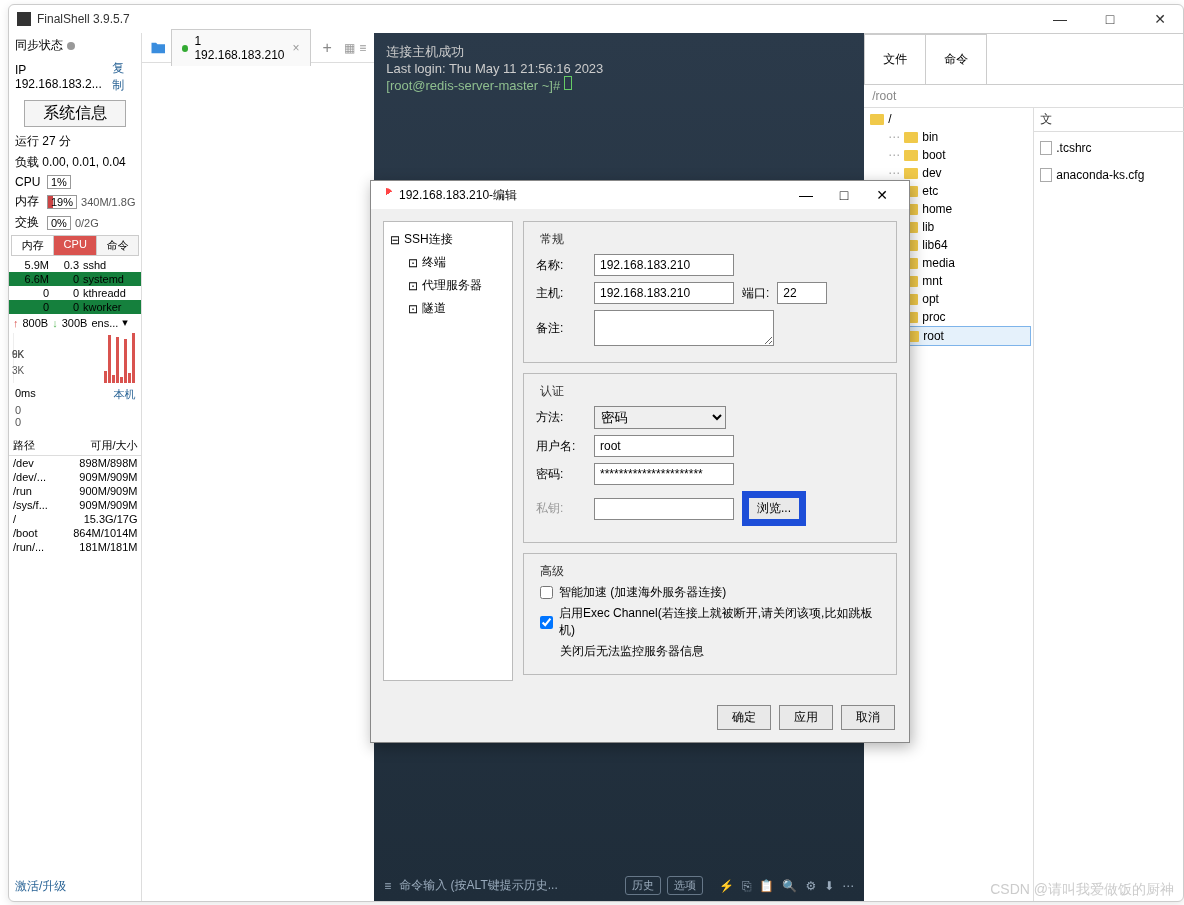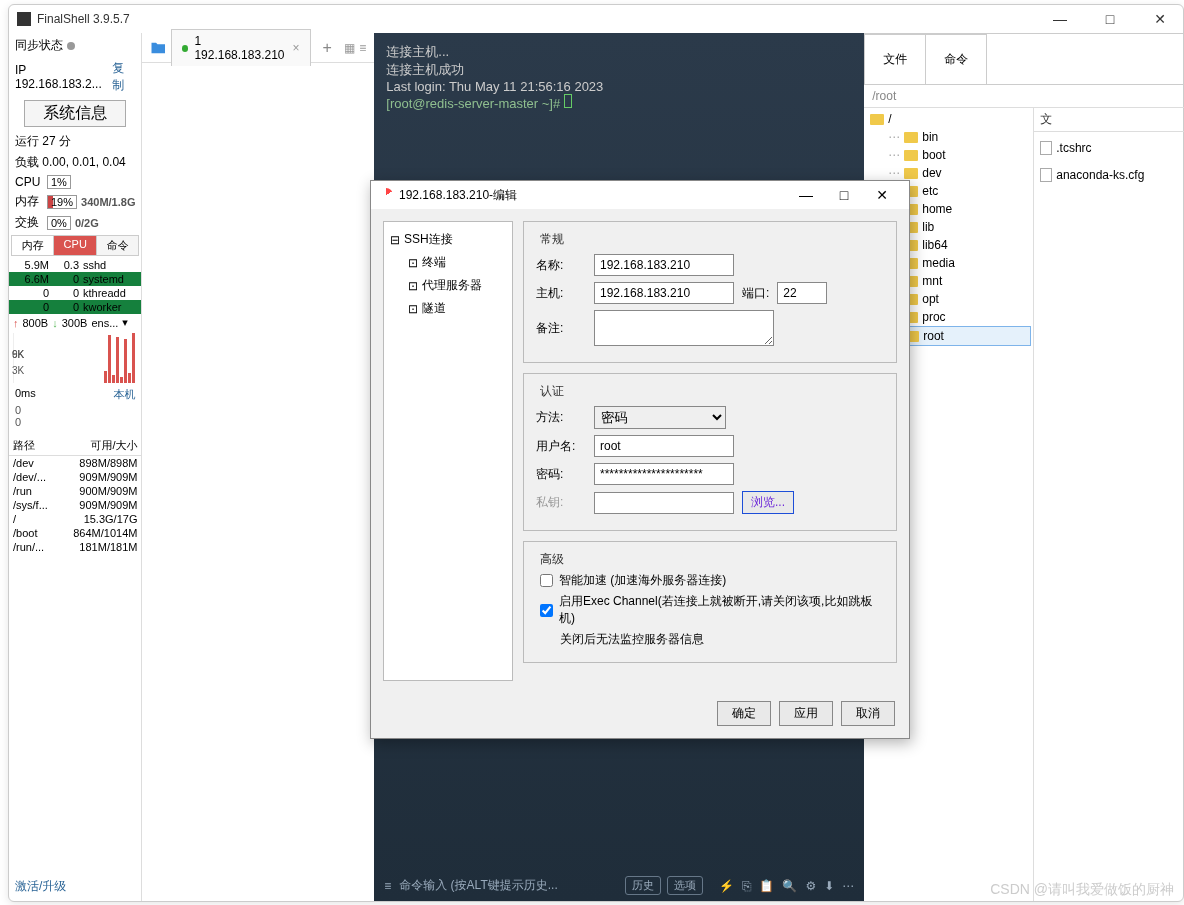--- a/index.html
+++ b/index.html
@@ -13,21 +13,21 @@
 .main { display: flex; height: calc(100% - 28px); }
 .sidebar { width: 142px; border-right: 1px solid #ddd; display: flex; flex-direction: column; font-size: 12px; }
 .sync { padding: 4px 6px; display: flex; align-items: center; gap: 4px; }
 .sync .dot { width: 8px; height: 8px; border-radius: 50%; background: #999; }
 .ip-row { display: flex; padding: 2px 6px; align-items: center; justify-content: space-between; }
 .copy-btn { color: #2a6496; cursor: pointer; }
 .sysinfo-btn { margin: 4px auto; display: block; border: 1px solid #aaa; background: #f5f5f5; padding: 2px 18px; font-size: 16px; }
 .stat-row { display: flex; padding: 2px 6px; align-items: center; gap: 4px; }
 .stat-row .lbl { width: 28px; }
 .stat-row .bar { border: 1px solid #999; background: #fff; padding: 0 3px; font-size: 11px; }
-.stat-row .val { color: #555; font-size: 11px; font-weight: bold; }
+.stat-row .val { color: #555; font-size: 11px; }
 .tabs3 { display: flex; border: 1px solid #ccc; margin: 2px; }
 .tabs3 div { flex: 1; text-align: center; padding: 2px; font-size: 11px; }
 .tabs3 .t-mem { background: #fff; border-right: 1px solid #ccc; }
 .tabs3 .t-cpu { background: #d9534f; color: #fff; }
 .tabs3 .t-cmd { background: #f5f5f5; border-left: 1px solid #ccc; }
 .proc-table { font-size: 11px; }
 .proc-table .r { display: flex; padding: 1px 4px; }
 .proc-table .r.alt { background: #15803d; }
 .proc-table .c1 { width: 42px; text-align: right; padding-right: 6px; }
 .proc-table .c2 { width: 28px; text-align: right; padding-right: 4px; }
@@ -96,21 +96,21 @@
 .dlg-form { flex: 1; }
 .fieldset { border: 1px solid #bbb; padding: 10px 12px; margin-bottom: 10px; }
 .fieldset .leg { margin-top: -18px; background: #f0f0f0; display: inline-block; padding: 0 4px; color: #333; }
 .frow { display: flex; align-items: center; margin: 6px 0; gap: 8px; }
 .frow .fl { width: 50px; }
 .frow input[type=text], .frow input[type=password], .frow textarea { border: 1px solid #888; padding: 3px 5px; font-size: 12px; background: #fff; }
 .frow .w1 { width: 140px; }
 .frow .w2 { width: 90px; }
 .frow select { border: 1px solid #888; padding: 2px; width: 132px; }
 .frow .disabled { color: #999; }
-.frow .browse { border: 1px solid #1d4ed8; background: #e9e9e9; padding: 2px 8px; color: #6d28d9; }
+.frow .browse { border: 7px solid #1d4ed8; background: #e9e9e9; padding: 2px 8px; color: #000000; }
 .frow textarea { width: 180px; height: 36px; }
 .chkrow { display: flex; align-items: center; gap: 6px; margin: 4px 0; padding-left: 4px; }
 .dlg-btns { display: flex; justify-content: flex-end; gap: 8px; padding: 8px 14px 12px; }
 .dlg-btns button { border: 1px solid #888; background: #e9e9e9; padding: 3px 14px; font-size: 12px; cursor: pointer; }
 .watermark { position: absolute; right: 10px; bottom: 6px; color: #ccc; font-size: 14px; }
 </style>
 </head>
 <body>
 
 <div class="window">
@@ -256,21 +256,20 @@
           <span class="x">×</span>
         </div>
         <div class="plus">+</div>
         <div class="view-icons">
             <span>▦</span>
             <span>≡</span>
           </div>
       </div>
 
       <div class="terminal">
-        <div>连接主机...</div>
         <div>连接主机成功</div>
         <div>Last login: Thu May 11 21:56:16 2023</div>
         <div><span class="prompt">[root@redis-server-master ~]# </span><span class="cursor"></span></div>
         <div class="term-footer">
           <span>≡</span>
           <span class="tf-input">命令输入 (按ALT键提示历史...</span>
           <div class="tf-btns">
             <span>历史</span>
             <span>选项</span>
           </div>

